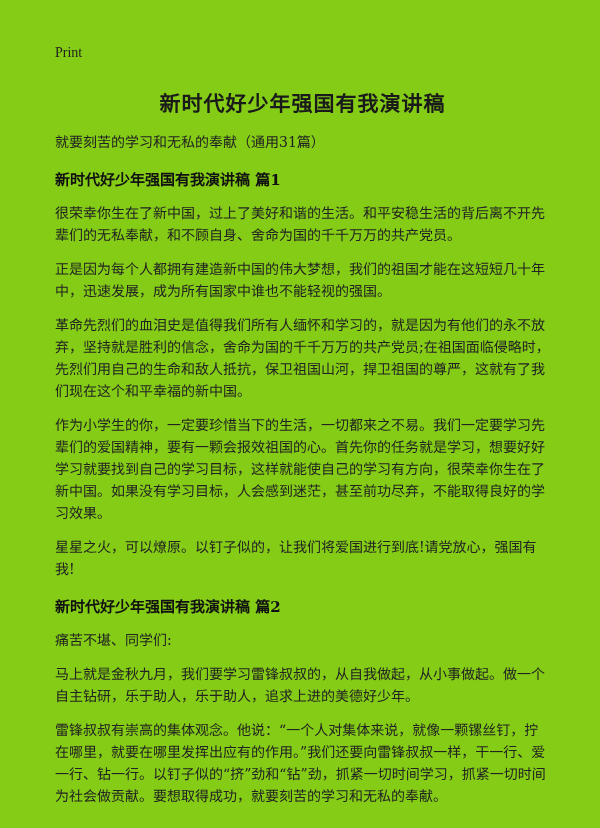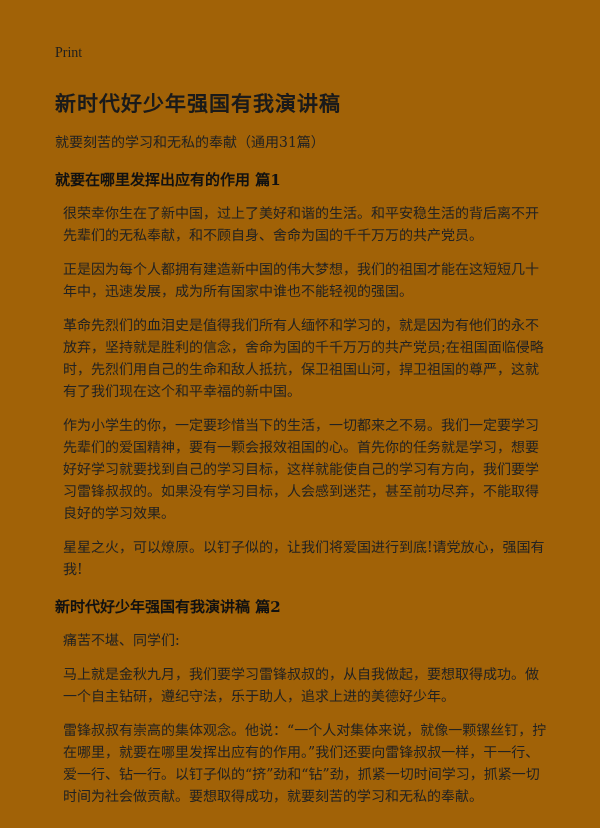--- a/index.html
+++ b/index.html
@@ -5,39 +5,40 @@
   html, body {
     margin: 0;
     padding: 0;
     background: #ffffff;
   }
   .page {
     position: relative;
     width: 600px;
     height: 828px;
     margin: 0 auto;
-    background: #a16207;
+    background: #84cc16;
     box-sizing: border-box;
     padding: 42px 50px 30px 55px;
     overflow: hidden;
     color: #1f1f1f;
     font-family: "DejaVu Serif", "Liberation Serif", serif;
   }
   .print-link {
     display: inline-block;
     font-family: "Liberation Serif", "DejaVu Serif", serif;
     font-size: 14px;
     color: #1f1f1f;
     text-decoration: none;
     cursor: pointer;
     margin: 0 0 10px 0;
   }
   h1.doc-title {
     font-size: 21px;
     font-weight: 600;
+    text-align: center;
     color: #1a1a1a;
     margin: 16px 0 12px 0;
     letter-spacing: 1px;
   }
   .subtitle {
     font-size: 14px;
     font-weight: 400;
     color: #222222;
     margin: 14px 0 14px 0;
     line-height: 22px;
@@ -46,44 +47,44 @@
     font-size: 15px;
     font-weight: 700;
     color: #111111;
     margin: 17px 0 10px 0;
     line-height: 20px;
   }
   p.body-para {
     font-size: 14px;
     line-height: 22px;
     color: #222222;
-    margin: 12px 0 12px 8px;
+    margin: 12px 0 12px 0;
     text-align: left;
     line-break: anywhere;
     word-break: break-all;
   }
 </style>
 </head>
 <body>
 
 <div class="page">
 
   <a class="print-link">Print</a>
 
   <h1 class="doc-title">新时代好少年强国有我演讲稿</h1>
 
   <p class="subtitle">就要刻苦的学习和无私的奉献（通用31篇）</p>
 
-  <h2 class="section-heading">就要在哪里发挥出应有的作用 篇1</h2>
+  <h2 class="section-heading">新时代好少年强国有我演讲稿 篇1</h2>
 
   <p class="body-para">很荣幸你生在了新中国，过上了美好和谐的生活。和平安稳生活的背后离不开先辈们的无私奉献，和不顾自身、舍命为国的千千万万的共产党员。</p>
   <p class="body-para">正是因为每个人都拥有建造新中国的伟大梦想，我们的祖国才能在这短短几十年中，迅速发展，成为所有国家中谁也不能轻视的强国。</p>
   <p class="body-para">革命先烈们的血泪史是值得我们所有人缅怀和学习的，就是因为有他们的永不放弃，坚持就是胜利的信念，舍命为国的千千万万的共产党员;在祖国面临侵略时，先烈们用自己的生命和敌人抵抗，保卫祖国山河，捍卫祖国的尊严，这就有了我们现在这个和平幸福的新中国。</p>
-  <p class="body-para">作为小学生的你，一定要珍惜当下的生活，一切都来之不易。我们一定要学习先辈们的爱国精神，要有一颗会报效祖国的心。首先你的任务就是学习，想要好好学习就要找到自己的学习目标，这样就能使自己的学习有方向，我们要学习雷锋叔叔的。如果没有学习目标，人会感到迷茫，甚至前功尽弃，不能取得良好的学习效果。</p>
+  <p class="body-para">作为小学生的你，一定要珍惜当下的生活，一切都来之不易。我们一定要学习先辈们的爱国精神，要有一颗会报效祖国的心。首先你的任务就是学习，想要好好学习就要找到自己的学习目标，这样就能使自己的学习有方向，很荣幸你生在了新中国。如果没有学习目标，人会感到迷茫，甚至前功尽弃，不能取得良好的学习效果。</p>
   <p class="body-para">星星之火，可以燎原。以钉子似的，让我们将爱国进行到底!请党放心，强国有我!</p>
 
   <h2 class="section-heading">新时代好少年强国有我演讲稿 篇2</h2>
 
   <p class="body-para">痛苦不堪、同学们:</p>
-  <p class="body-para">马上就是金秋九月，我们要学习雷锋叔叔的，从自我做起，要想取得成功。做一个自主钻研，遵纪守法，乐于助人，追求上进的美德好少年。</p>
+  <p class="body-para">马上就是金秋九月，我们要学习雷锋叔叔的，从自我做起，从小事做起。做一个自主钻研，乐于助人，乐于助人，追求上进的美德好少年。</p>
   <p class="body-para">雷锋叔叔有崇高的集体观念。他说：“一个人对集体来说，就像一颗镙丝钉，拧在哪里，就要在哪里发挥出应有的作用。”我们还要向雷锋叔叔一样，干一行、爱一行、钻一行。以钉子似的“挤”劲和“钻”劲，抓紧一切时间学习，抓紧一切时间为社会做贡献。要想取得成功，就要刻苦的学习和无私的奉献。</p>
 
 </div>
 
 </body></html>

